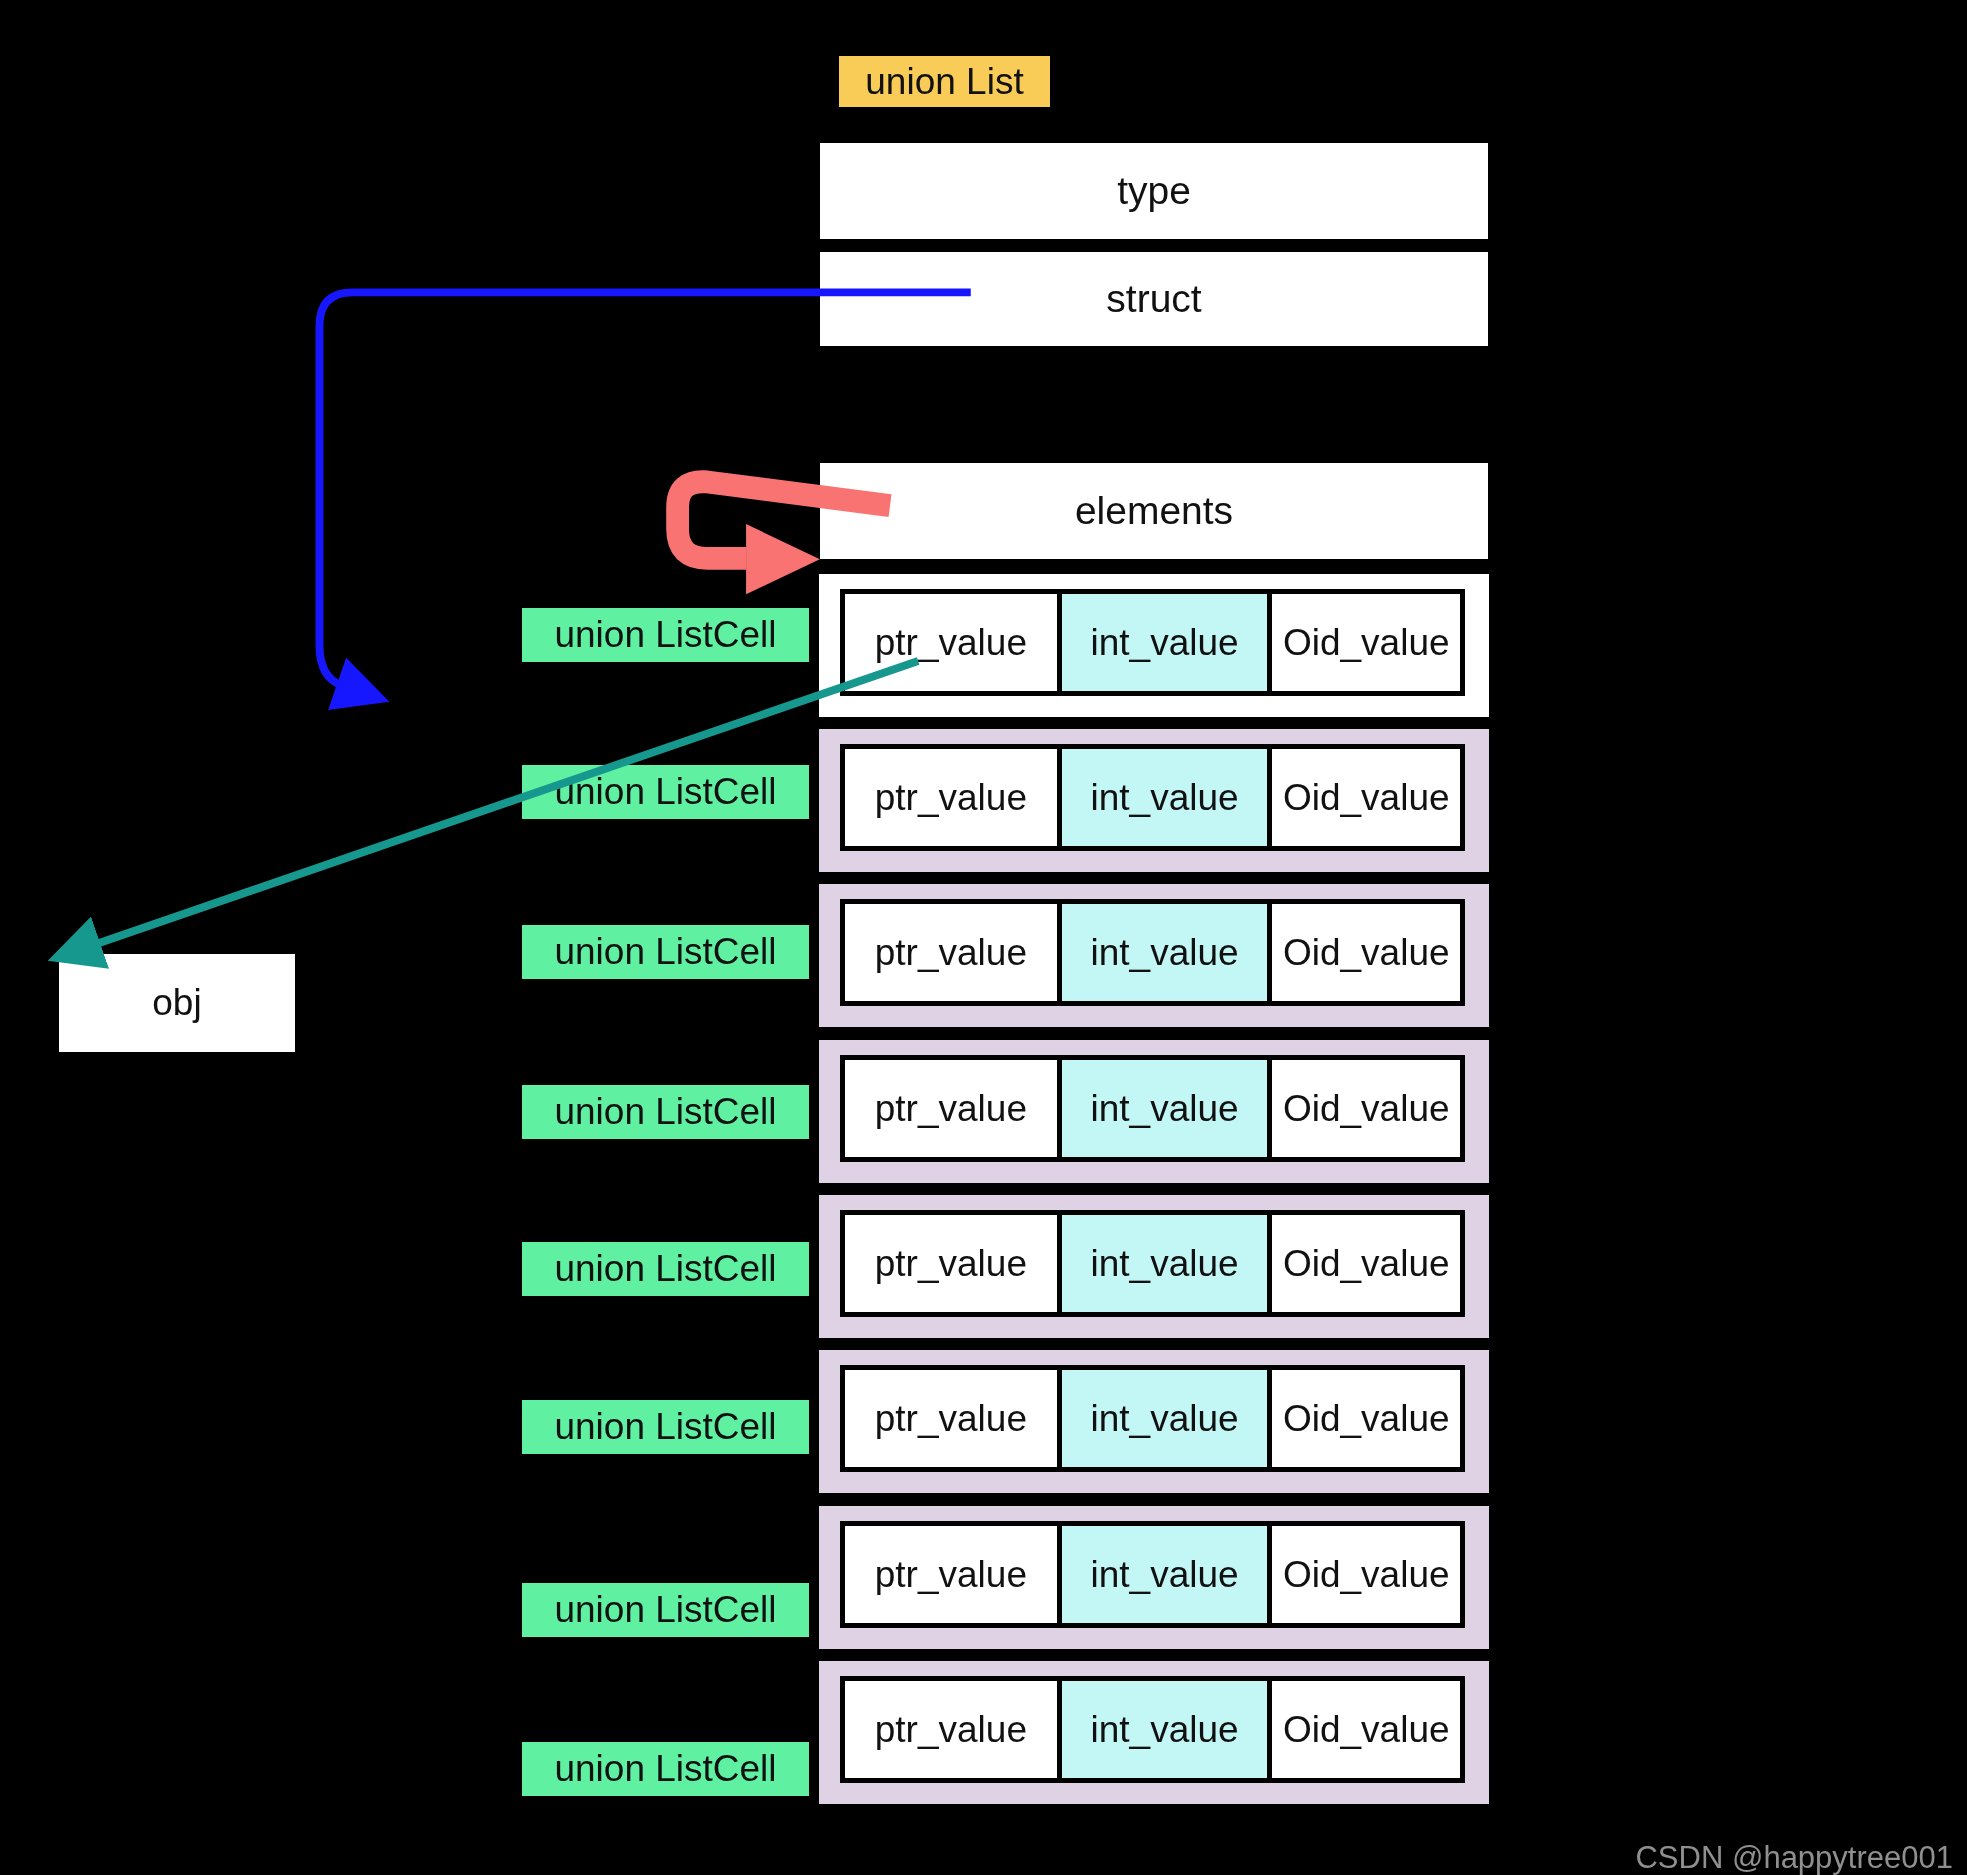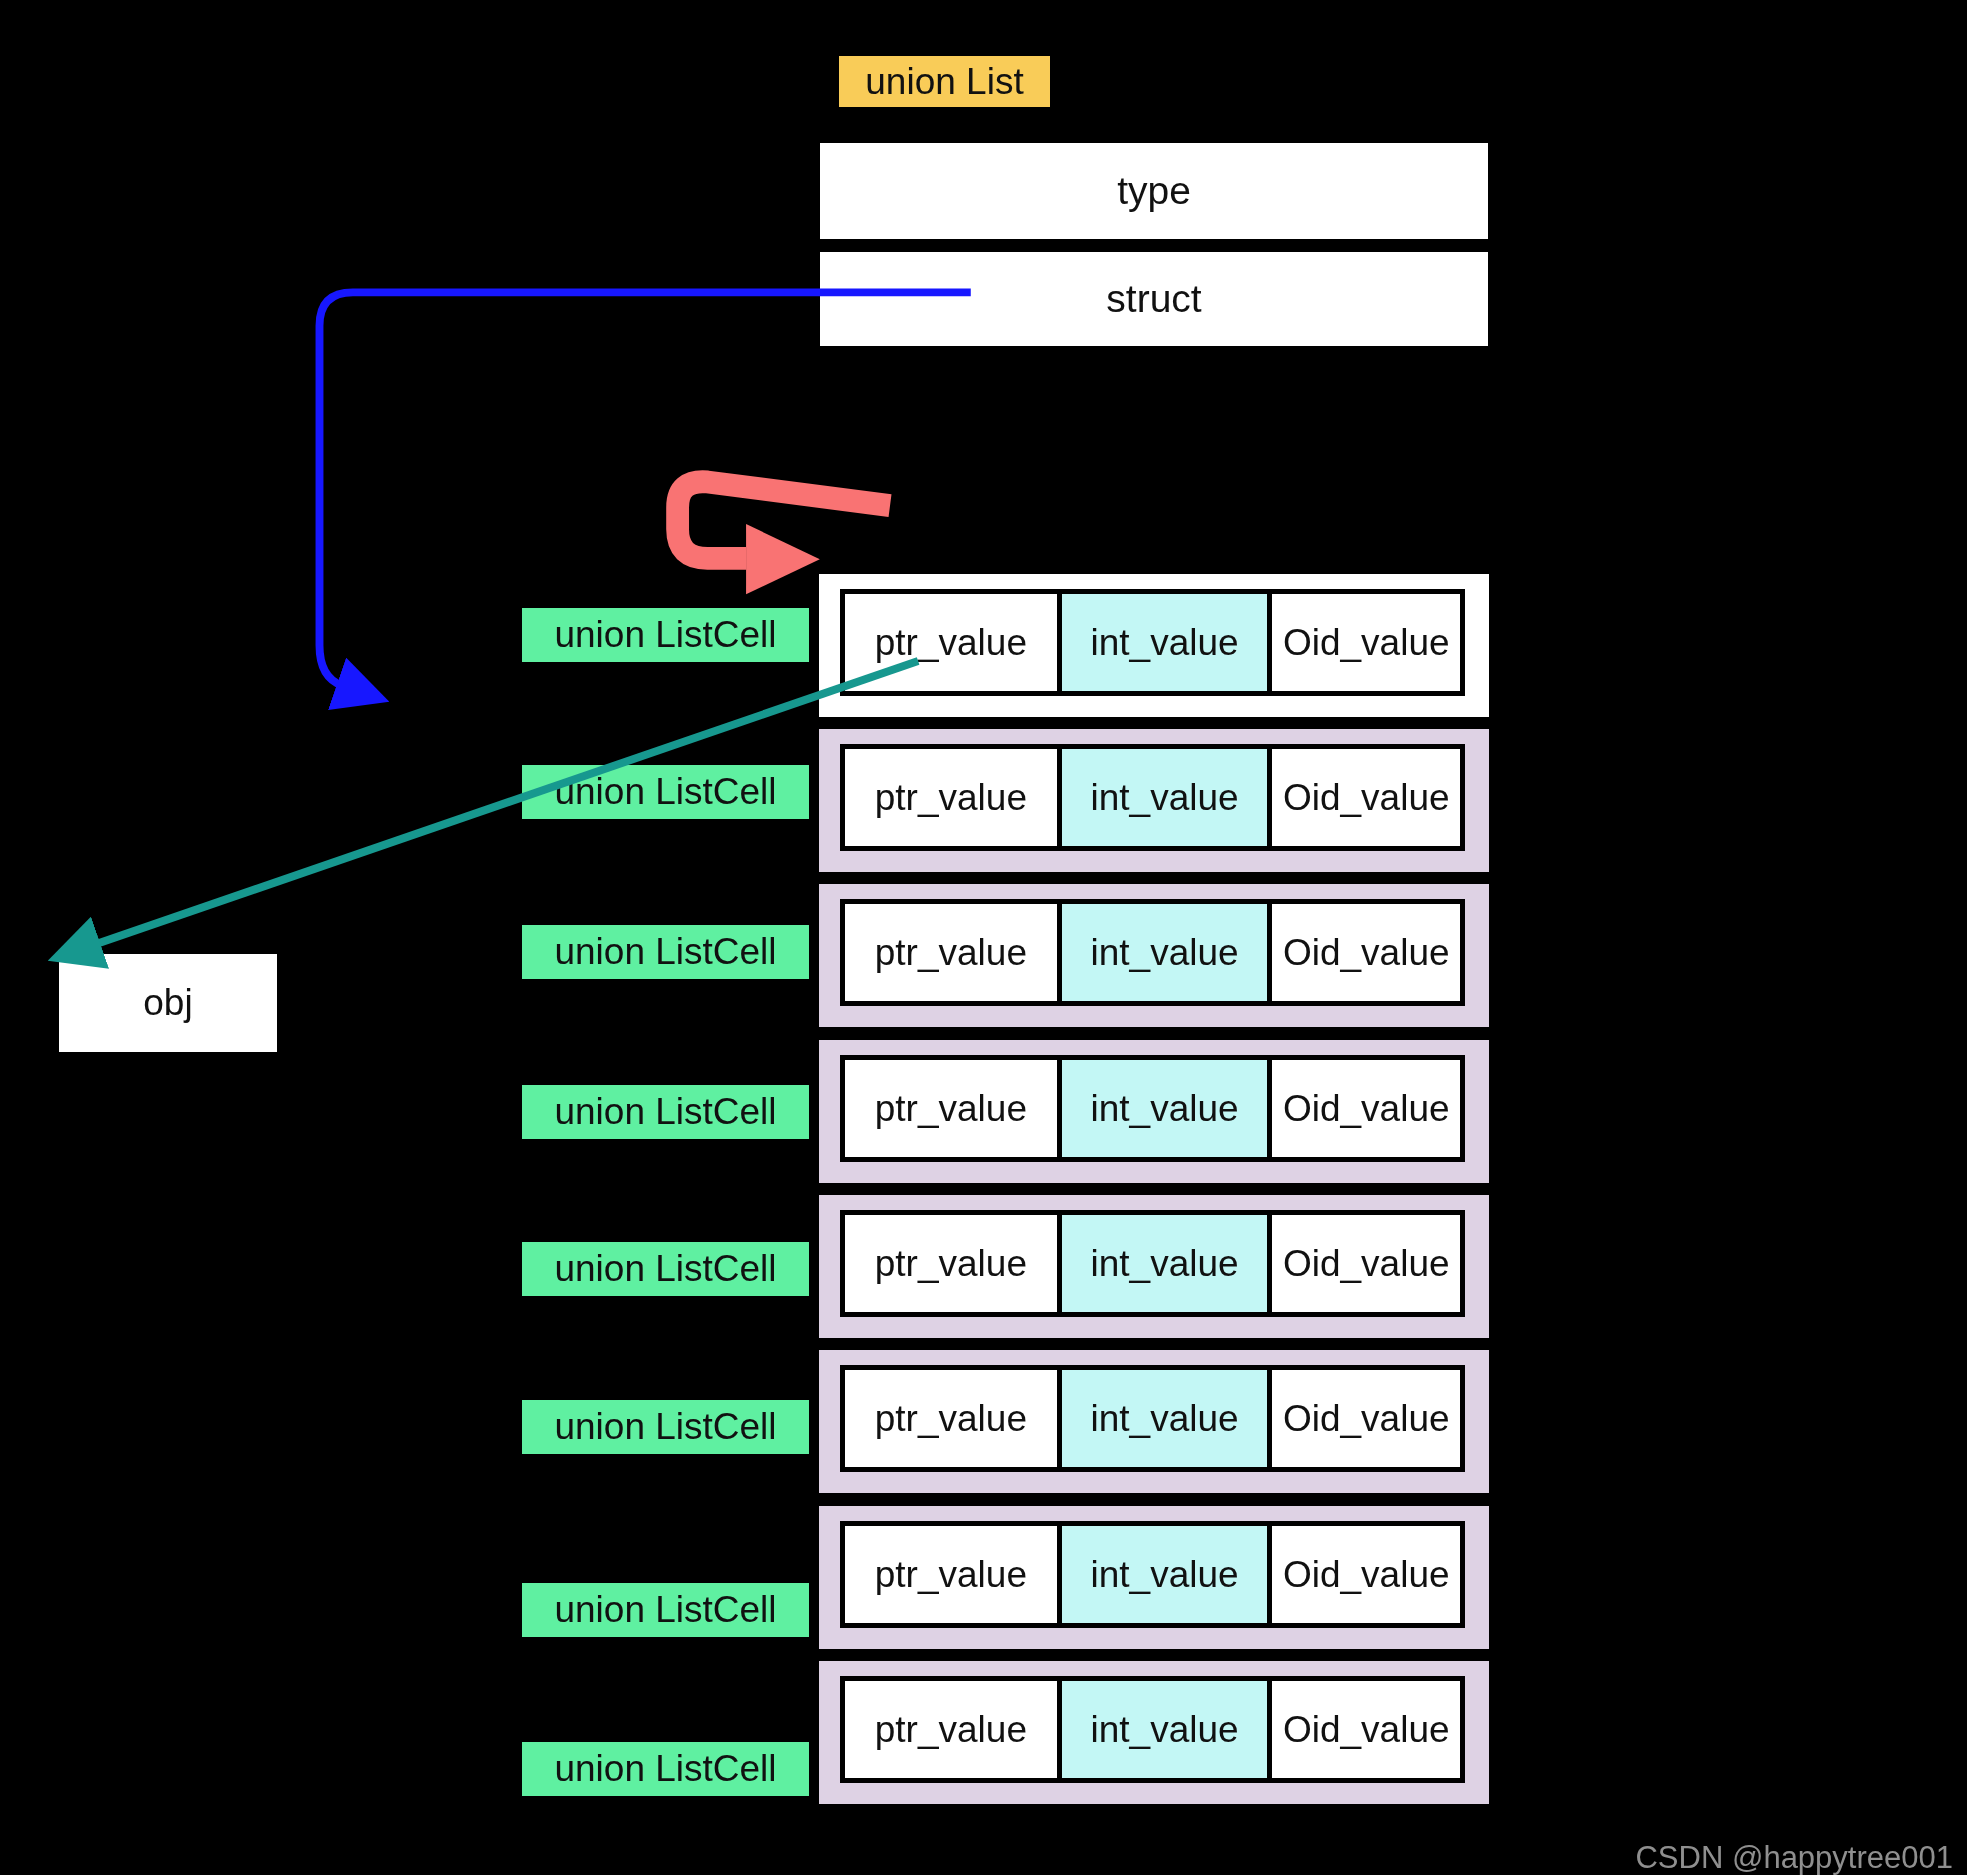--- a/index.html
+++ b/index.html
@@ -50,21 +50,21 @@
   .cell.int{flex:34 0 0;background:var(--c-cyan,#c3f7f5);}
   .cell.oid{flex:31 0 0;}
   .cell + .cell{border-left:5.3px solid #000;}
   .ulabel{
     position:absolute;left:522px;width:287px;height:54px;
     background:var(--c-green,#5ff0a1);
     display:flex;align-items:center;justify-content:center;
     font-size:37px;
   }
   .objbox{
-    position:absolute;left:59px;top:954px;width:218px;height:98px;
+    position:absolute;left:59px;top:954px;width:236px;height:98px;
     background:#fff;
     display:flex;align-items:center;justify-content:center;
     font-size:37px;
   }
   .watermark{
     position:absolute;right:14px;top:1840px;
     font-size:31px;color:var(--c-wm,#8f8f8f);
   }
   svg.arrows{
     position:absolute;left:0;top:0;width:1967px;height:1875px;
@@ -79,20 +79,21 @@
 </style>
 </head>
 <body>
 
 <div class="canvas" style="--c-bg: #000000; --c-yellow: #f9cc58; --c-green: #5ff0a1; --c-cyan: #c3f7f5; --c-lav: #ded2e4; --c-blue: #1717ff; --c-red: #f97373; --c-teal: #17988f; --c-wm: #8f8f8f;">
 
   <div class="struct-label">union List</div>
 
   <div class="hrow type">type</div>
   <div class="hrow length">struct</div>
+  <div class="hrow elements">elements</div>
 
   <div class="dash"></div>
 
   <div id="rows-host">
     <div class="cellrow first" style="top: 571px;">
       <div class="cellgroup">
         <div class="cell ptr">ptr_value</div>
         <div class="cell int">int_value</div>
         <div class="cell oid">Oid_value</div>
       </div>

